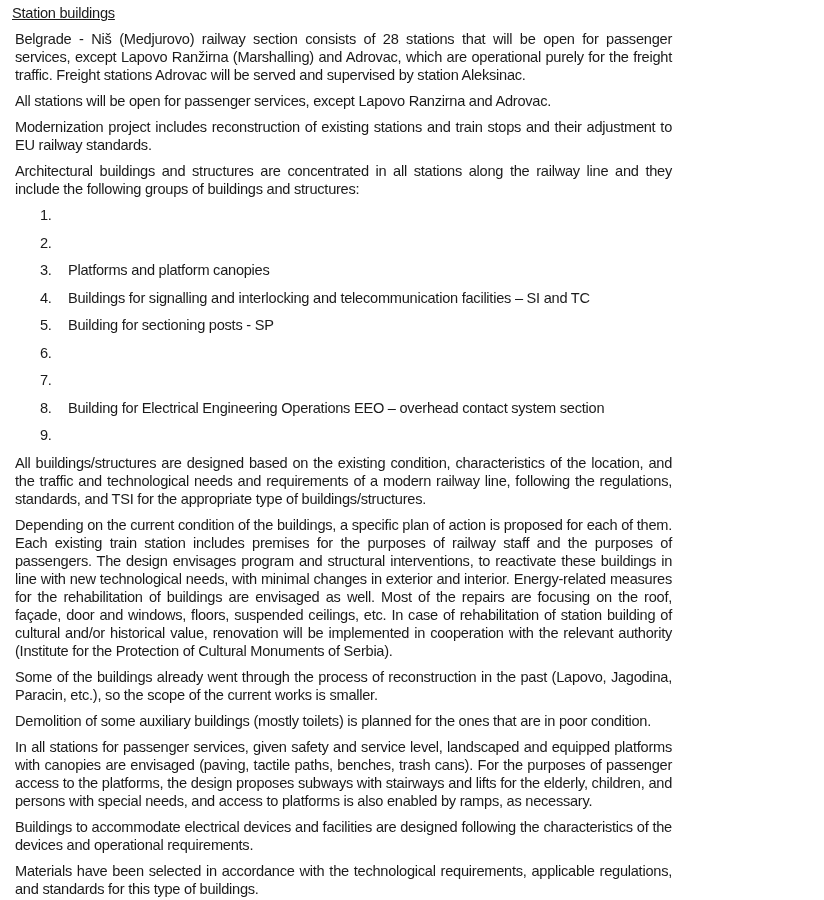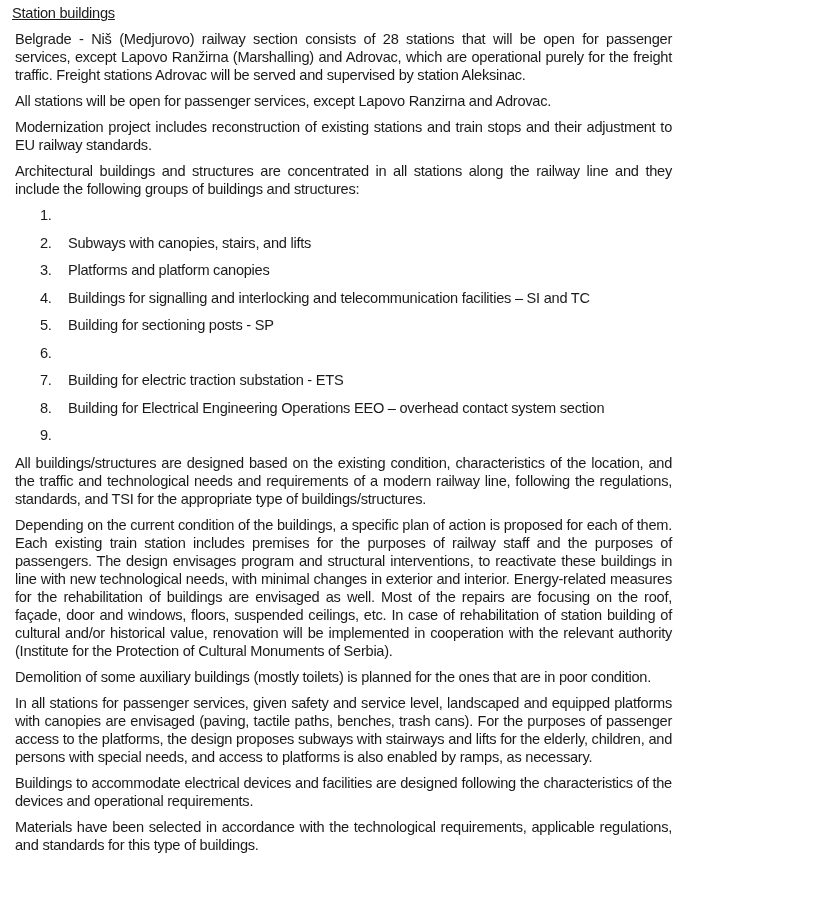--- a/index.html
+++ b/index.html
@@ -57,49 +57,48 @@
   <p>All stations will be open for passenger services, except Lapovo Ranzirna and Adrovac.</p>
   <p>Modernization project includes reconstruction of existing stations and train stops and their adjustment to EU railway standards.</p>
   <p>Architectural buildings and structures are concentrated in all stations along the railway line and they include the following groups of buildings and structures:</p>
 
   <ol>
     <li>
         <span class="num">1.</span>
       </li>
     <li>
         <span class="num">2.</span>
-        <span>Subways with canopies, stairs, and lifts</span>
       </li>
     <li>
         <span class="num">3.</span>
         <span>Platforms and platform canopies</span>
       </li>
     <li>
         <span class="num">4.</span>
         <span>Buildings for signalling and interlocking and telecommunication facilities – SI and TC</span>
       </li>
     <li>
         <span class="num">5.</span>
         <span>Building for sectioning posts - SP</span>
       </li>
     <li>
         <span class="num">6.</span>
       </li>
     <li>
         <span class="num">7.</span>
-        <span>Building for electric traction substation - ETS</span>
       </li>
     <li>
         <span class="num">8.</span>
         <span>Building for Electrical Engineering Operations EEO – overhead contact system section</span>
       </li>
     <li>
         <span class="num">9.</span>
       </li>
   </ol>
 
   <p>All buildings/structures are designed based on the existing condition, characteristics of the location, and the traffic and technological needs and requirements of a modern railway line, following the regulations, standards, and TSI for the appropriate type of buildings/structures.</p>
   <p>Depending on the current condition of the buildings, a specific plan of action is proposed for each of them. Each existing train station includes premises for the purposes of railway staff and the purposes of passengers. The design envisages program and structural interventions, to reactivate these buildings in line with new technological needs, with minimal changes in exterior and interior. Energy-related measures for the rehabilitation of buildings are envisaged as well. Most of the repairs are focusing on the roof, façade, door and windows, floors, suspended ceilings, etc. In case of rehabilitation of station building of cultural and/or historical value, renovation will be implemented in cooperation with the relevant authority (Institute for the Protection of Cultural Monuments of Serbia).</p>
+  <p>Some of the buildings already went through the process of reconstruction in the past (Lapovo, Jagodina, Paracin, etc.), so the scope of the current works is smaller.</p>
   <p>Demolition of some auxiliary buildings (mostly toilets) is planned for the ones that are in poor condition.</p>
   <p>In all stations for passenger services, given safety and service level, landscaped and equipped platforms with canopies are envisaged (paving, tactile paths, benches, trash cans). For the purposes of passenger access to the platforms, the design proposes subways with stairways and lifts for the elderly, children, and persons with special needs, and access to platforms is also enabled by ramps, as necessary.</p>
   <p>Buildings to accommodate electrical devices and facilities are designed following the characteristics of the devices and operational requirements.</p>
   <p>Materials have been selected in accordance with the technological requirements, applicable regulations, and standards for this type of buildings.</p>
 </div>
 
 </body></html>

